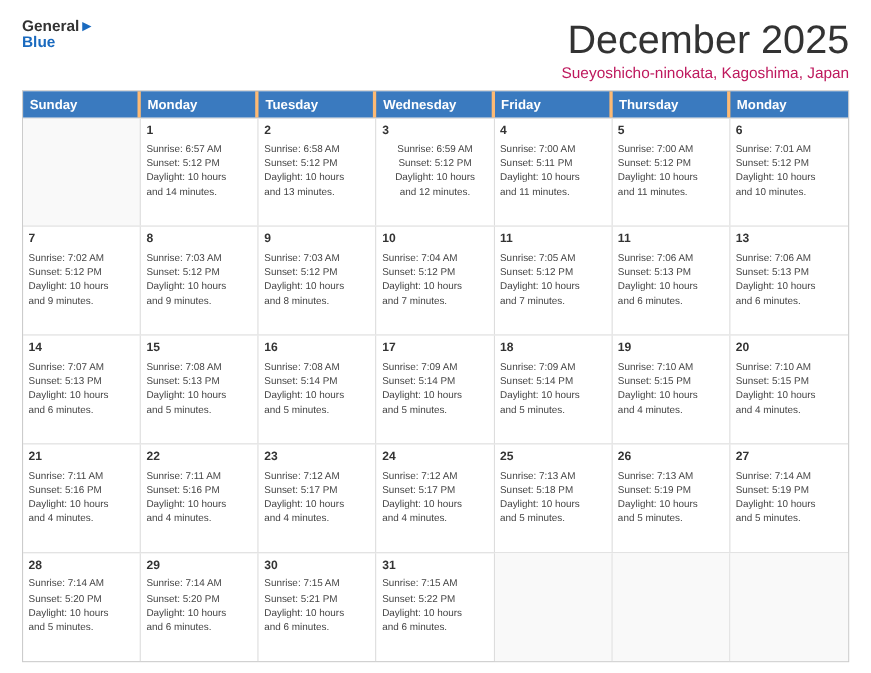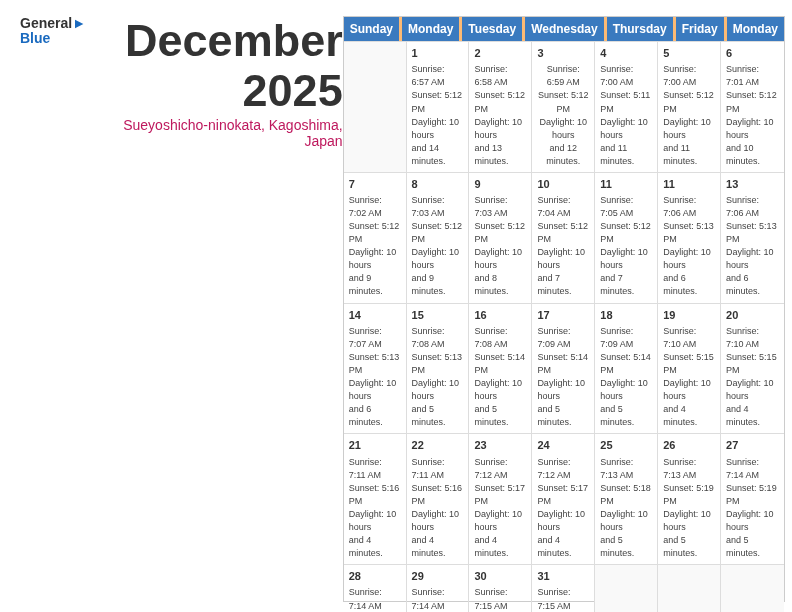--- a/index.html
+++ b/index.html
@@ -6,41 +6,41 @@
     body {
       width: 792px;
       height: 612px;
       font-family: Arial, sans-serif;
       background: #fff;
       overflow: hidden;
     }
     .page {
       width: 792px;
       height: 612px;
-      padding: 16px 7px 10px 20px;
-      display: flex;
-      flex-direction: row;
+      padding: 16px 20px 10px 20px;
+      display: flex;
+      flex-direction: column;
     }
     .header {
       display: flex;
       align-items: flex-start;
       justify-content: space-between;
       margin-bottom: 8px;
     }
     .logo {
       display: flex;
       align-items: center;
       gap: 4px;
     }
     .title-block {
       text-align: right;
     }
     .month-title {
-      font-size: 45px;
-      font-weight: 700;
+      font-size: 36px;
+      font-weight: 400;
       color: #333;
       line-height: 1.1;
     }
     .location {
       font-size: 14px;
       color: #be185d;
       margin-top: 2px;
     }
     .calendar {
       flex: 1;
@@ -111,22 +111,22 @@
       <div class="location">Sueyoshicho-ninokata, Kagoshima, Japan</div>
     </div>
   </div>
 
   <div class="calendar">
     <div class="cal-header" id="cal-header">
         <div class="cal-header-cell">Sunday</div>
         <div class="cal-header-cell">Monday</div>
         <div class="cal-header-cell">Tuesday</div>
         <div class="cal-header-cell">Wednesday</div>
+        <div class="cal-header-cell">Friday</div>
         <div class="cal-header-cell">Thursday</div>
-        <div class="cal-header-cell">Friday</div>
         <div class="cal-header-cell">Monday</div>
       </div>
     <div class="cal-body" id="cal-body">
         <div class="cal-row">
           <div class="cal-cell empty"></div>
           <div class="cal-cell">
             <span class="day-num">1</span>
             <div class="day-info" style="white-space: pre-line;">Sunrise: 6:57 AM
 Sunset: 5:12 PM
 Daylight: 10 hours

